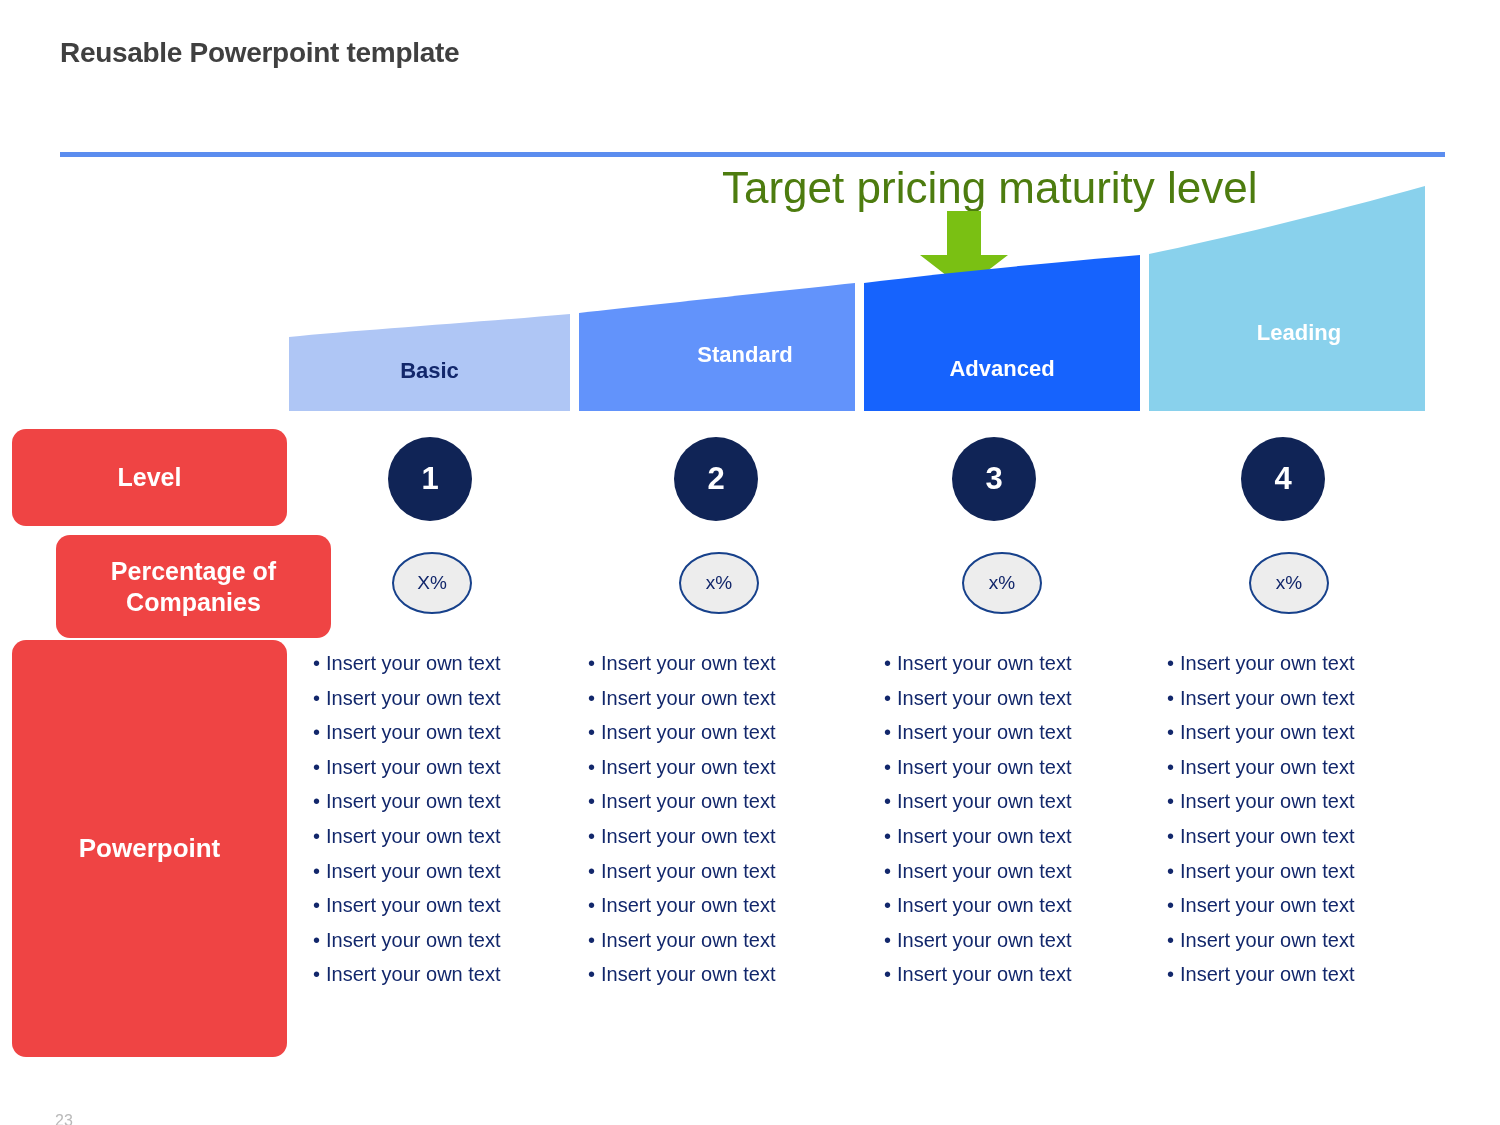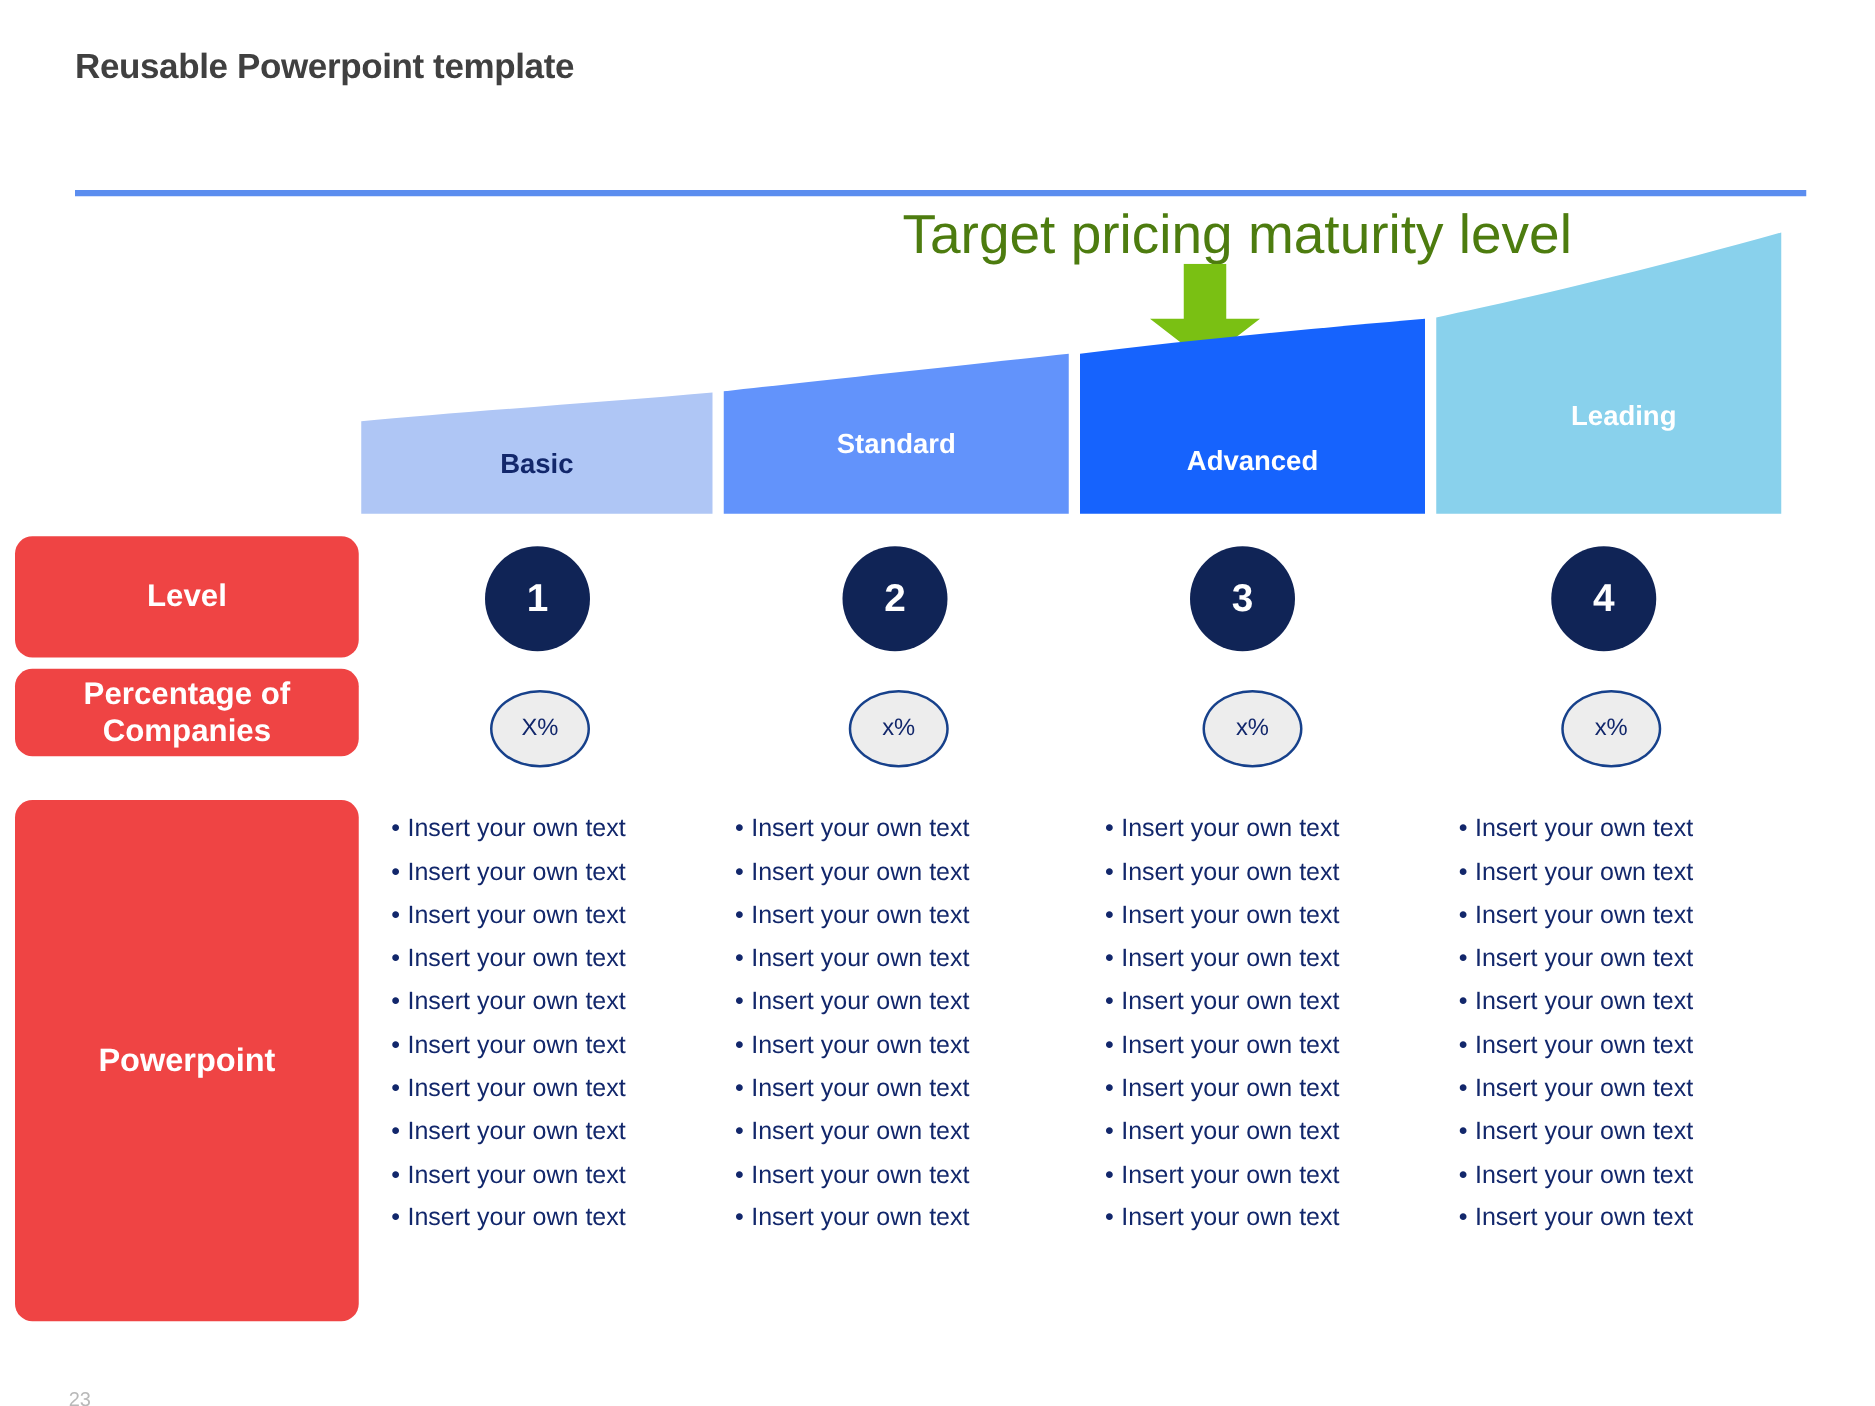--- a/index.html
+++ b/index.html
@@ -81,21 +81,21 @@
     color: #ffffff;
     font-weight: bold;
     display: flex;
     align-items: center;
     justify-content: center;
     text-align: center;
     line-height: 1.22;
     box-sizing: border-box;
   }
   .row-label.level      { top: 429px; height: 97px;  font-size: 25px; }
-  .row-label.pct        { top: 535px; height: 70px;  font-size: 25px; }
+  .row-label.pct        { top: 535px; height: 103px;  font-size: 25px; margin-left: 44px; }
   .row-label.desc       { top: 640px; height: 417px; font-size: 26px; }
 
   
   .level-circle {
     position: absolute;
     width: 84px;
     height: 84px;
     border-radius: 50%;
     background: #102456;
     color: #ffffff;
@@ -161,21 +161,21 @@
   <path id="seg-0" d="M289,337 C 360,330 480,322 570,314 L570,411 L289,411 Z" fill="#AFC6F5"></path>
 
   <path id="seg-1" d="M579,313 C 660,304 780,291 855,283 L855,411 L579,411 Z" fill="#6293FB"></path>
 
   <path id="seg-2" d="M864,283 C 950,272 1060,262 1140,255 L1140,411 L864,411 Z" fill="#1663FD"></path>
 
   <path id="seg-3" d="M1149,254 C 1230,237 1340,210 1425,186 L1425,411 L1149,411 Z" fill="#89D1EC"></path>
 </svg>
 
 <div class="ramp-label" id="ramp-label-0" style="left: 289px; width: 281px; top: 358px; color: rgb(18, 39, 107);">Basic</div>
-<div class="ramp-label" id="ramp-label-1" style="left: 579px; width: 276px; top: 342px; color: rgb(255, 255, 255);">Standard</div>
+<div class="ramp-label" id="ramp-label-1" style="left: 579px; width: 276px; top: 342px; color: rgb(255, 255, 255); padding-left: 28px;">Standard</div>
 <div class="ramp-label" id="ramp-label-2" style="left: 864px; width: 276px; top: 331px; color: rgb(255, 255, 255); margin-top: 25px;">Advanced</div>
 <div class="ramp-label" id="ramp-label-3" style="left: 1149px; width: 300px; top: 320px; color: rgb(255, 255, 255);">Leading</div>
 
 <div class="row-label level">
   <span>Level</span>
 </div>
 <div class="row-label pct">
   <span>Percentage of Companies</span>
 </div>
 <div class="row-label desc">

